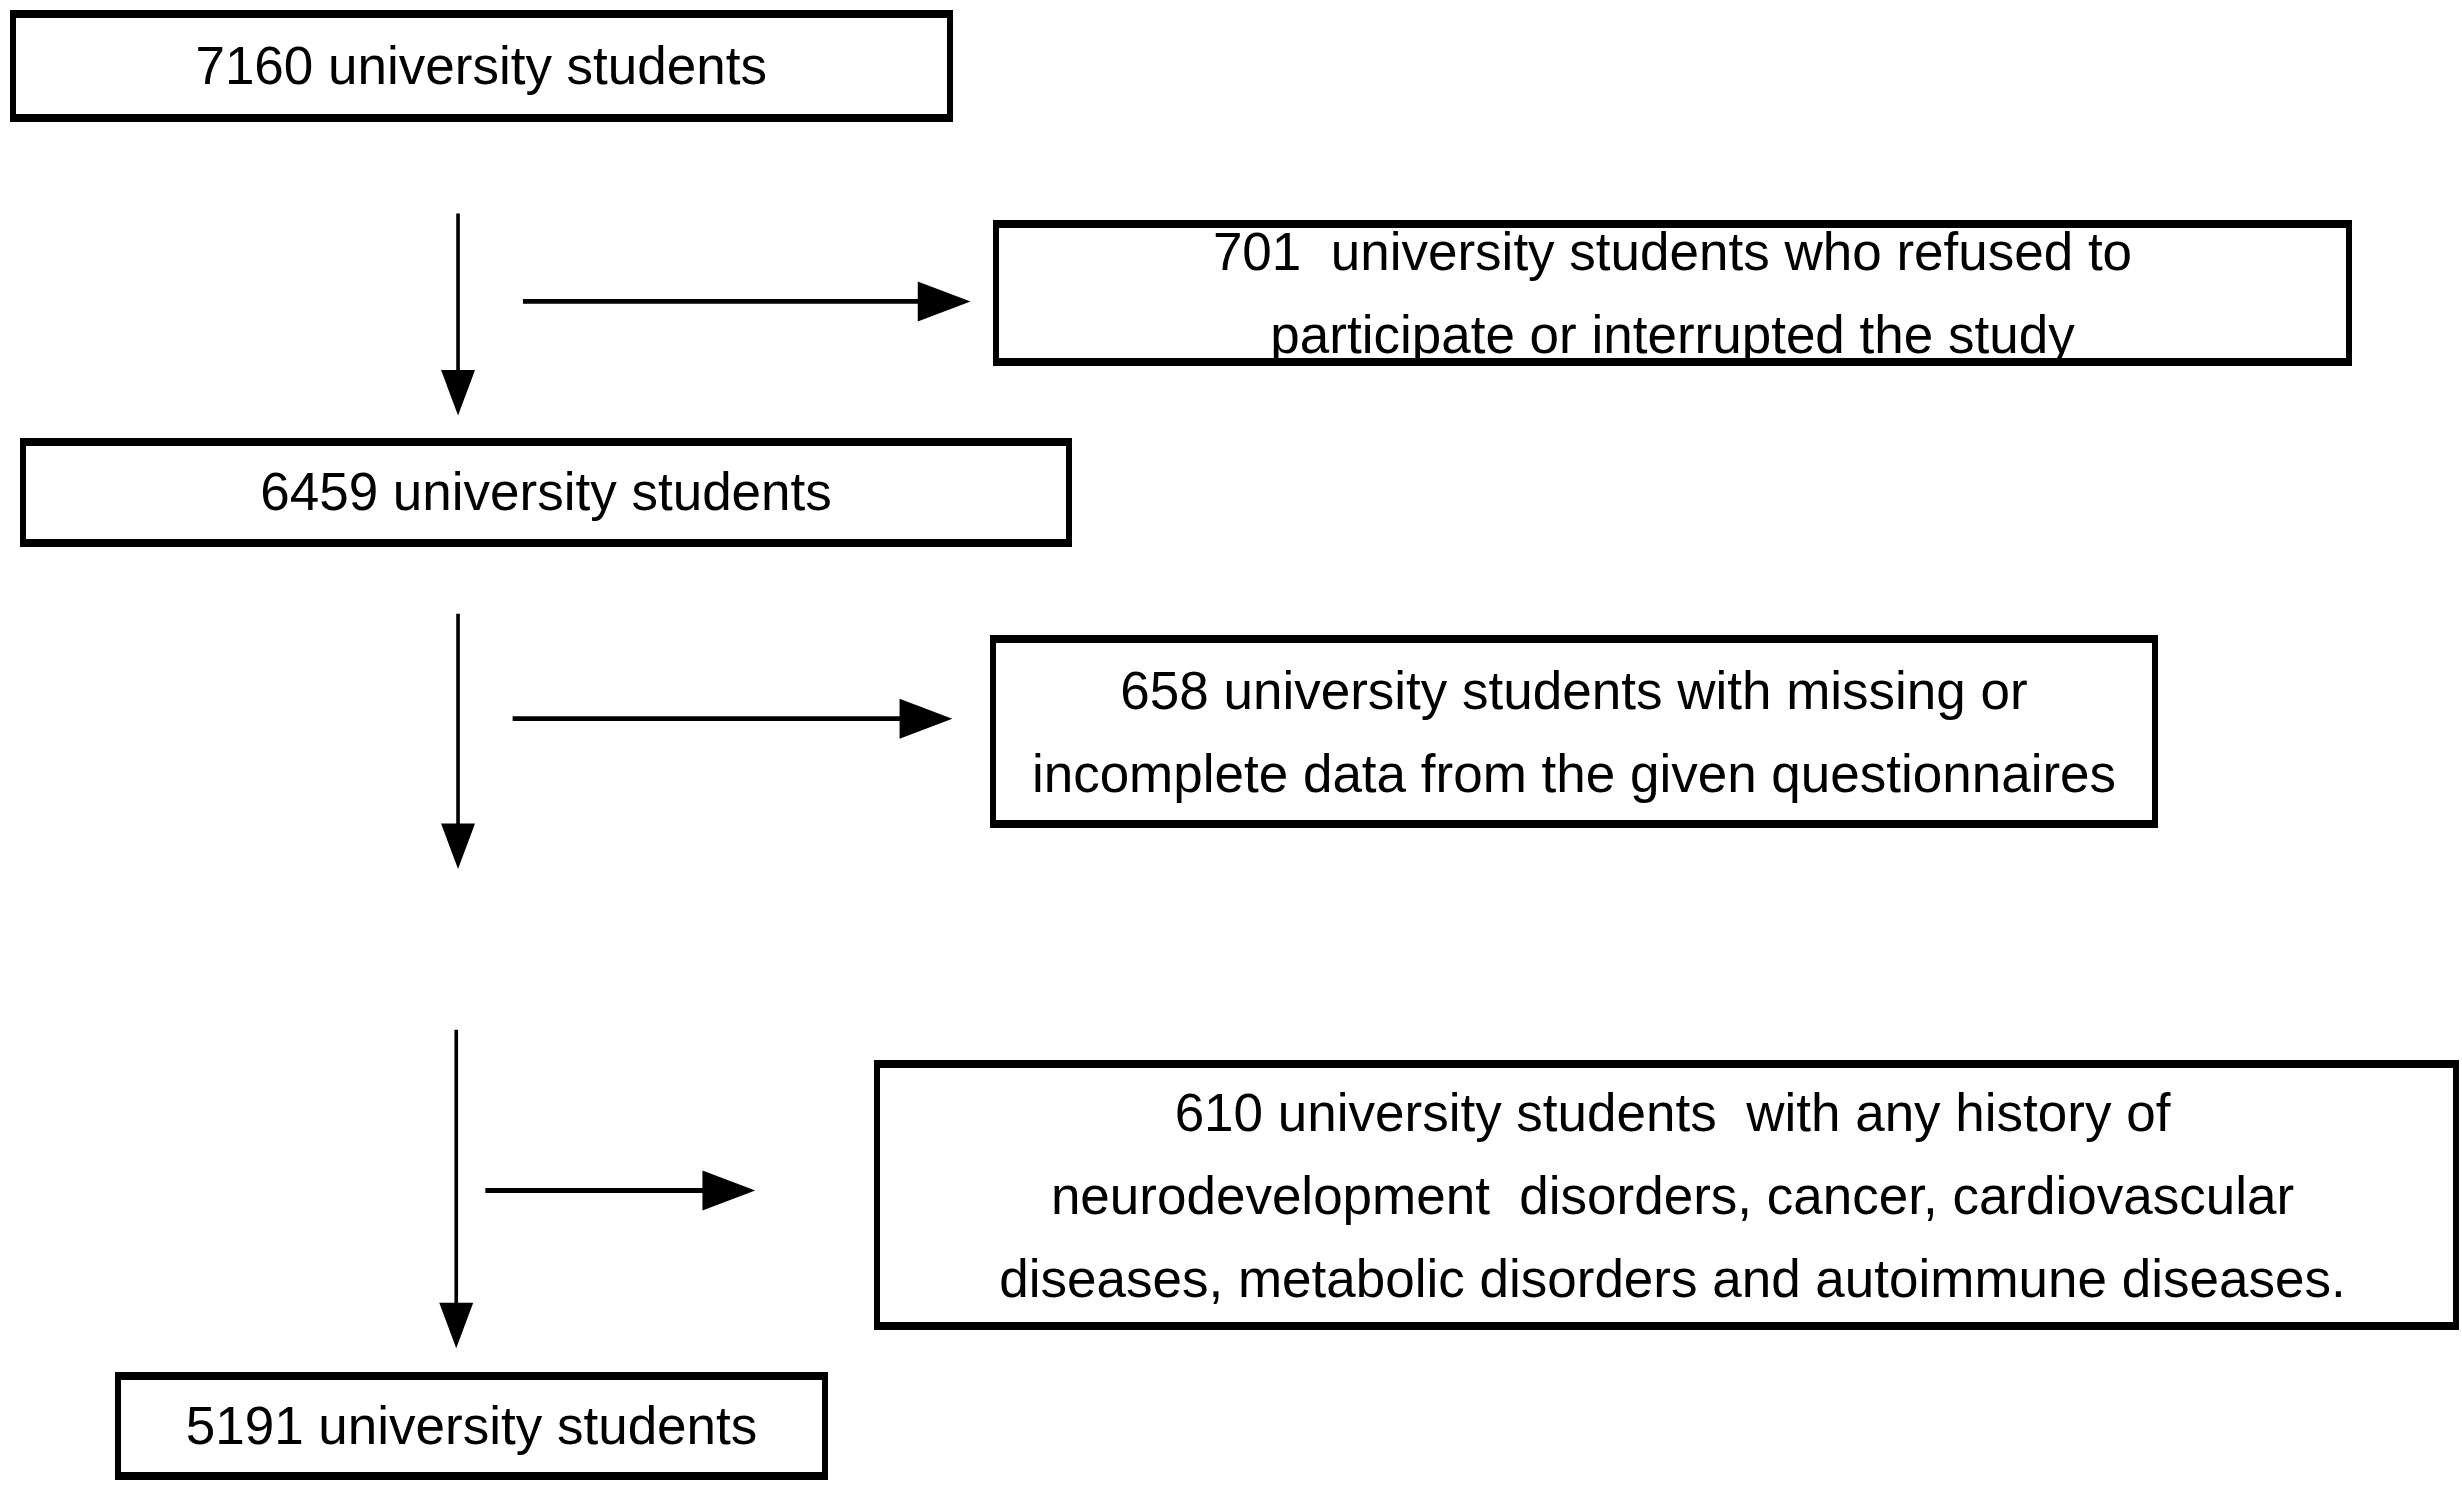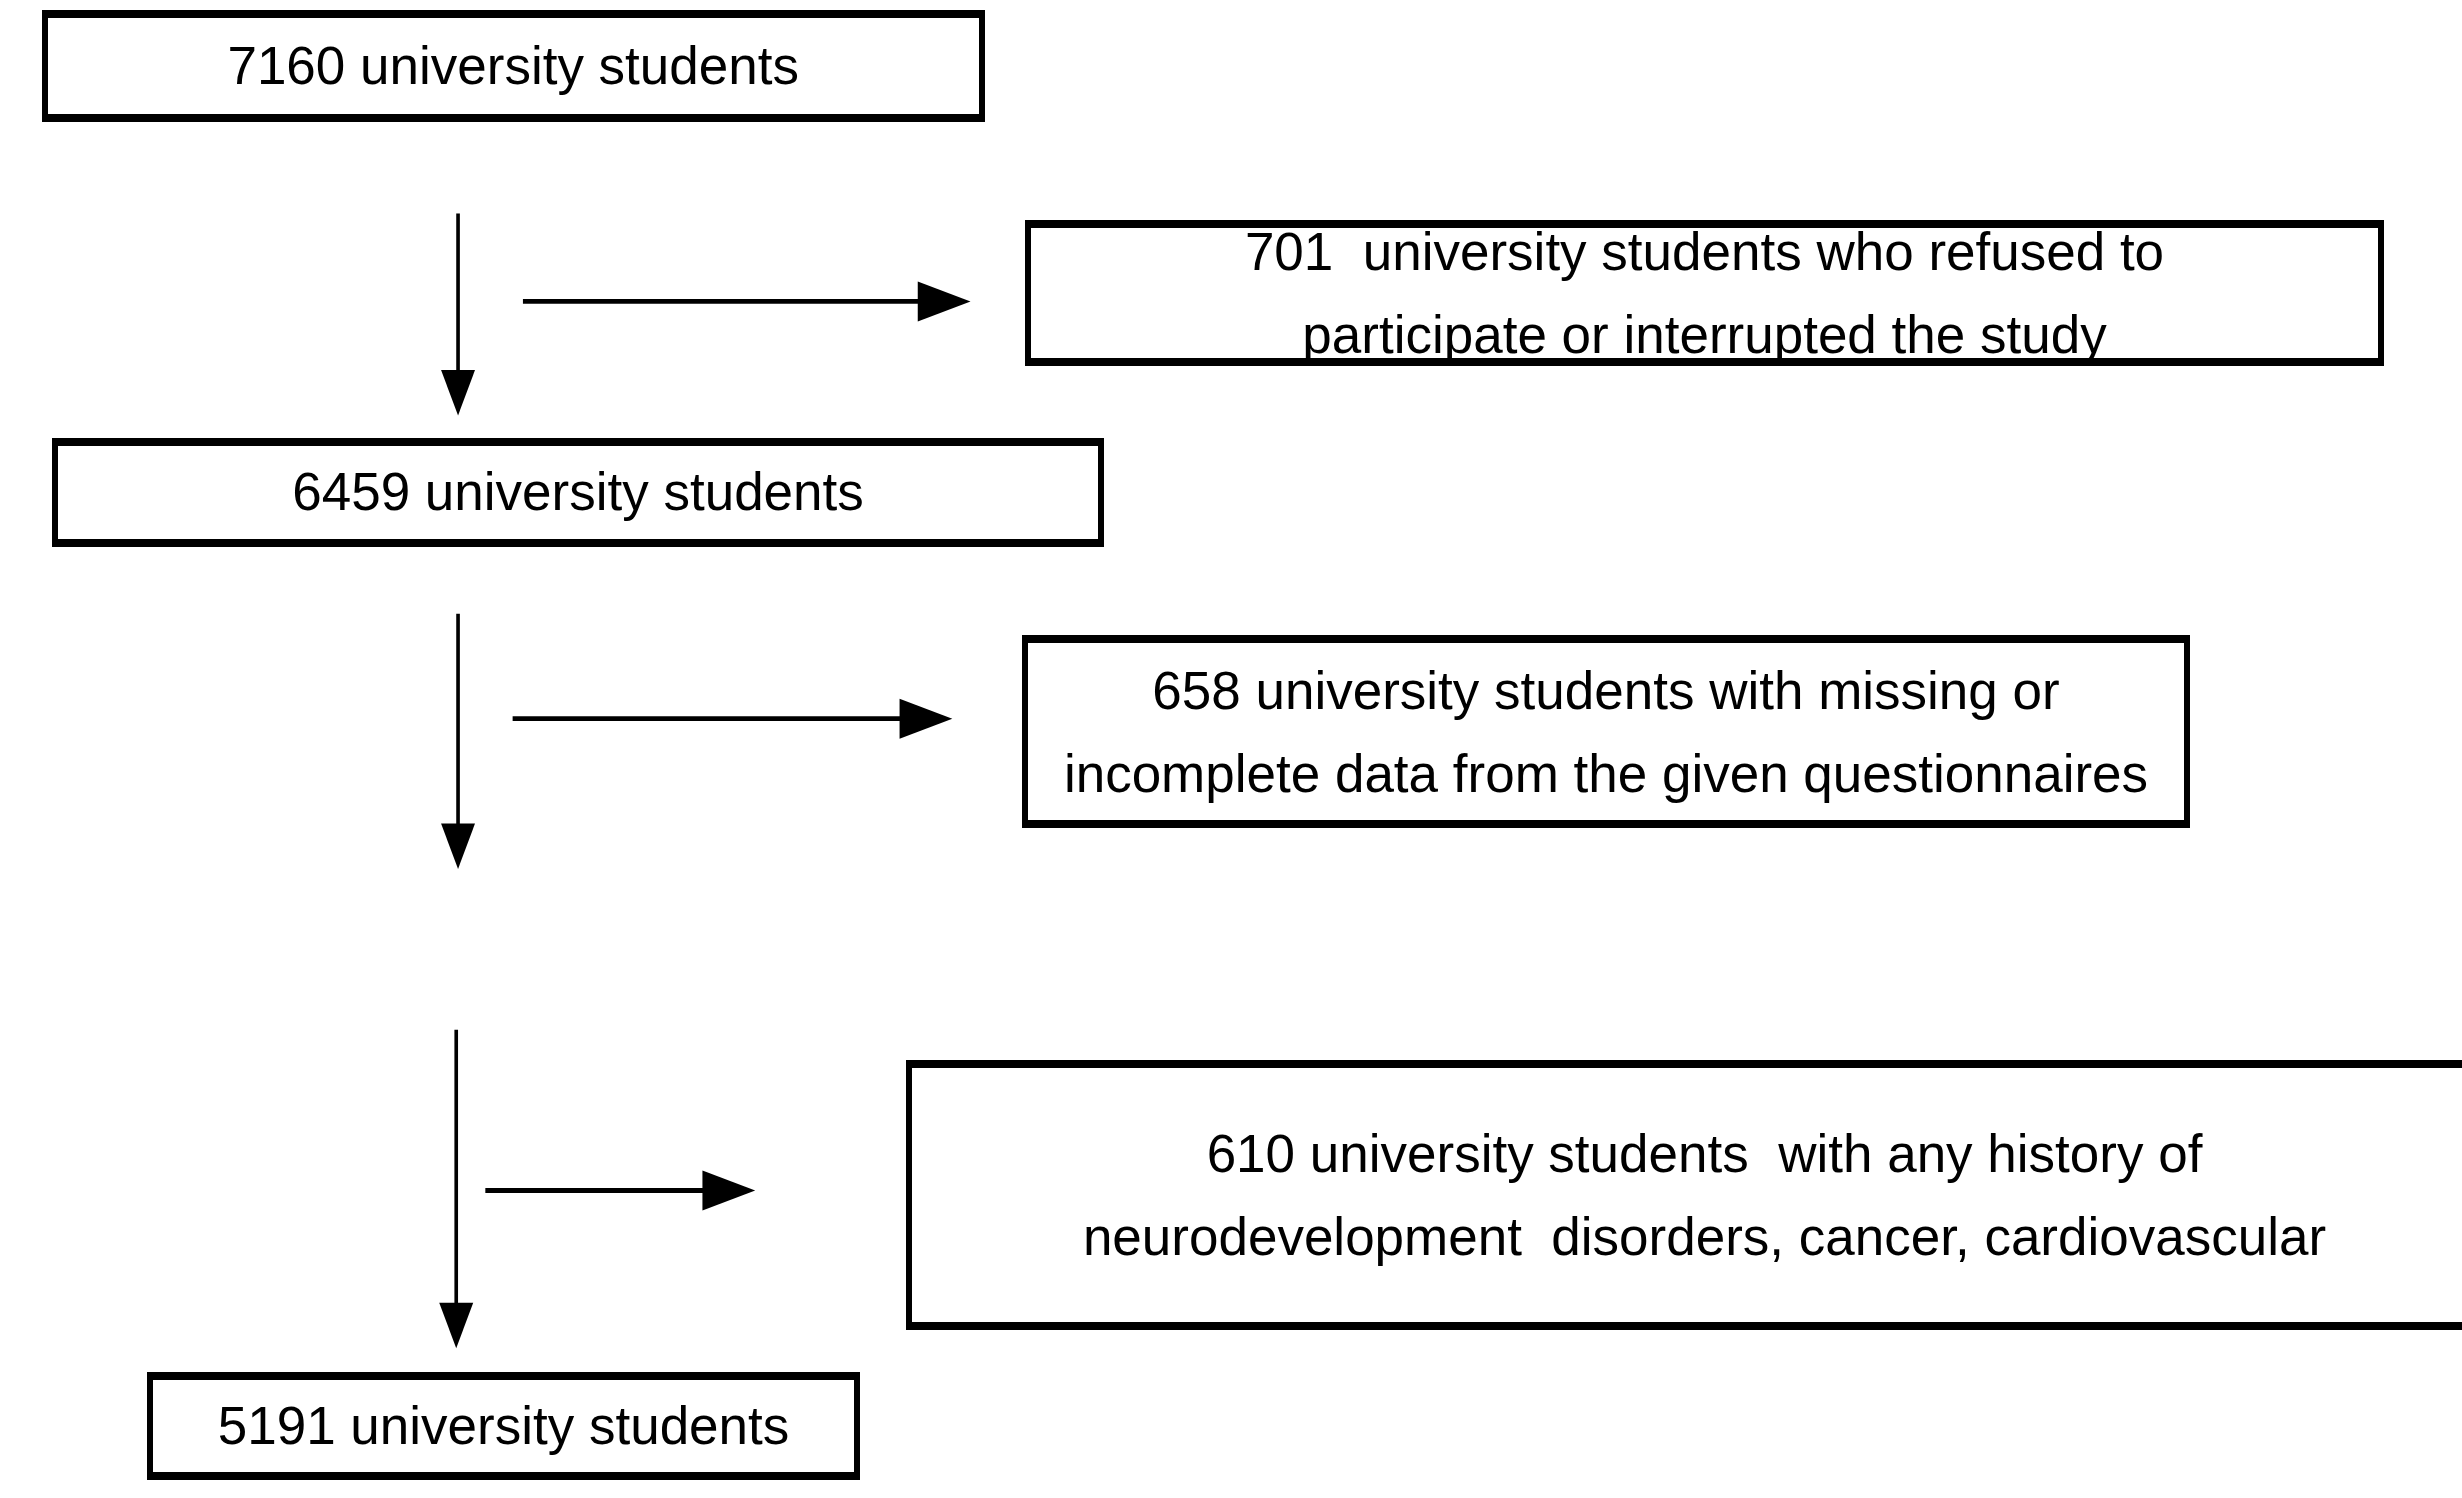--- a/index.html
+++ b/index.html
@@ -31,21 +31,20 @@
     border: 6px solid #000000;
     border-top-width: 8.5px;
     border-bottom-width: 8.5px;
     display: flex;
     flex-direction: column;
     align-items: center;
     justify-content: center;
     text-align: left;
     font-size: 53px;
     line-height: 1.25;
-    margin-left: 32px;
   }
   .box .txt {
     white-space: pre;
   }
   .box.excl .txt {
     line-height: 83px;
   }
   
   #stage-1 { left: 9.7px;   top: 10.3px;   width: 943px; height: 112px; }
   #stage-2 { left: 20px;   top: 438px;  width: 1052px; height: 109px; }
@@ -101,16 +100,17 @@
   </div>
 
   <div class="box excl" id="excl-2">
     <span class="txt">658 university students with missing or</span>
     <span class="txt">incomplete data from the given questionnaires</span>
   </div>
 
   <div class="box excl" id="excl-3">
     <span class="txt">610 university students  with any history of</span>
     <span class="txt">neurodevelopment  disorders, cancer, cardiovascular</span>
+    <span class="txt">diseases, metabolic disorders and autoimmune diseases.</span>
   </div>
 
 </div>
 
 
 </body></html>

